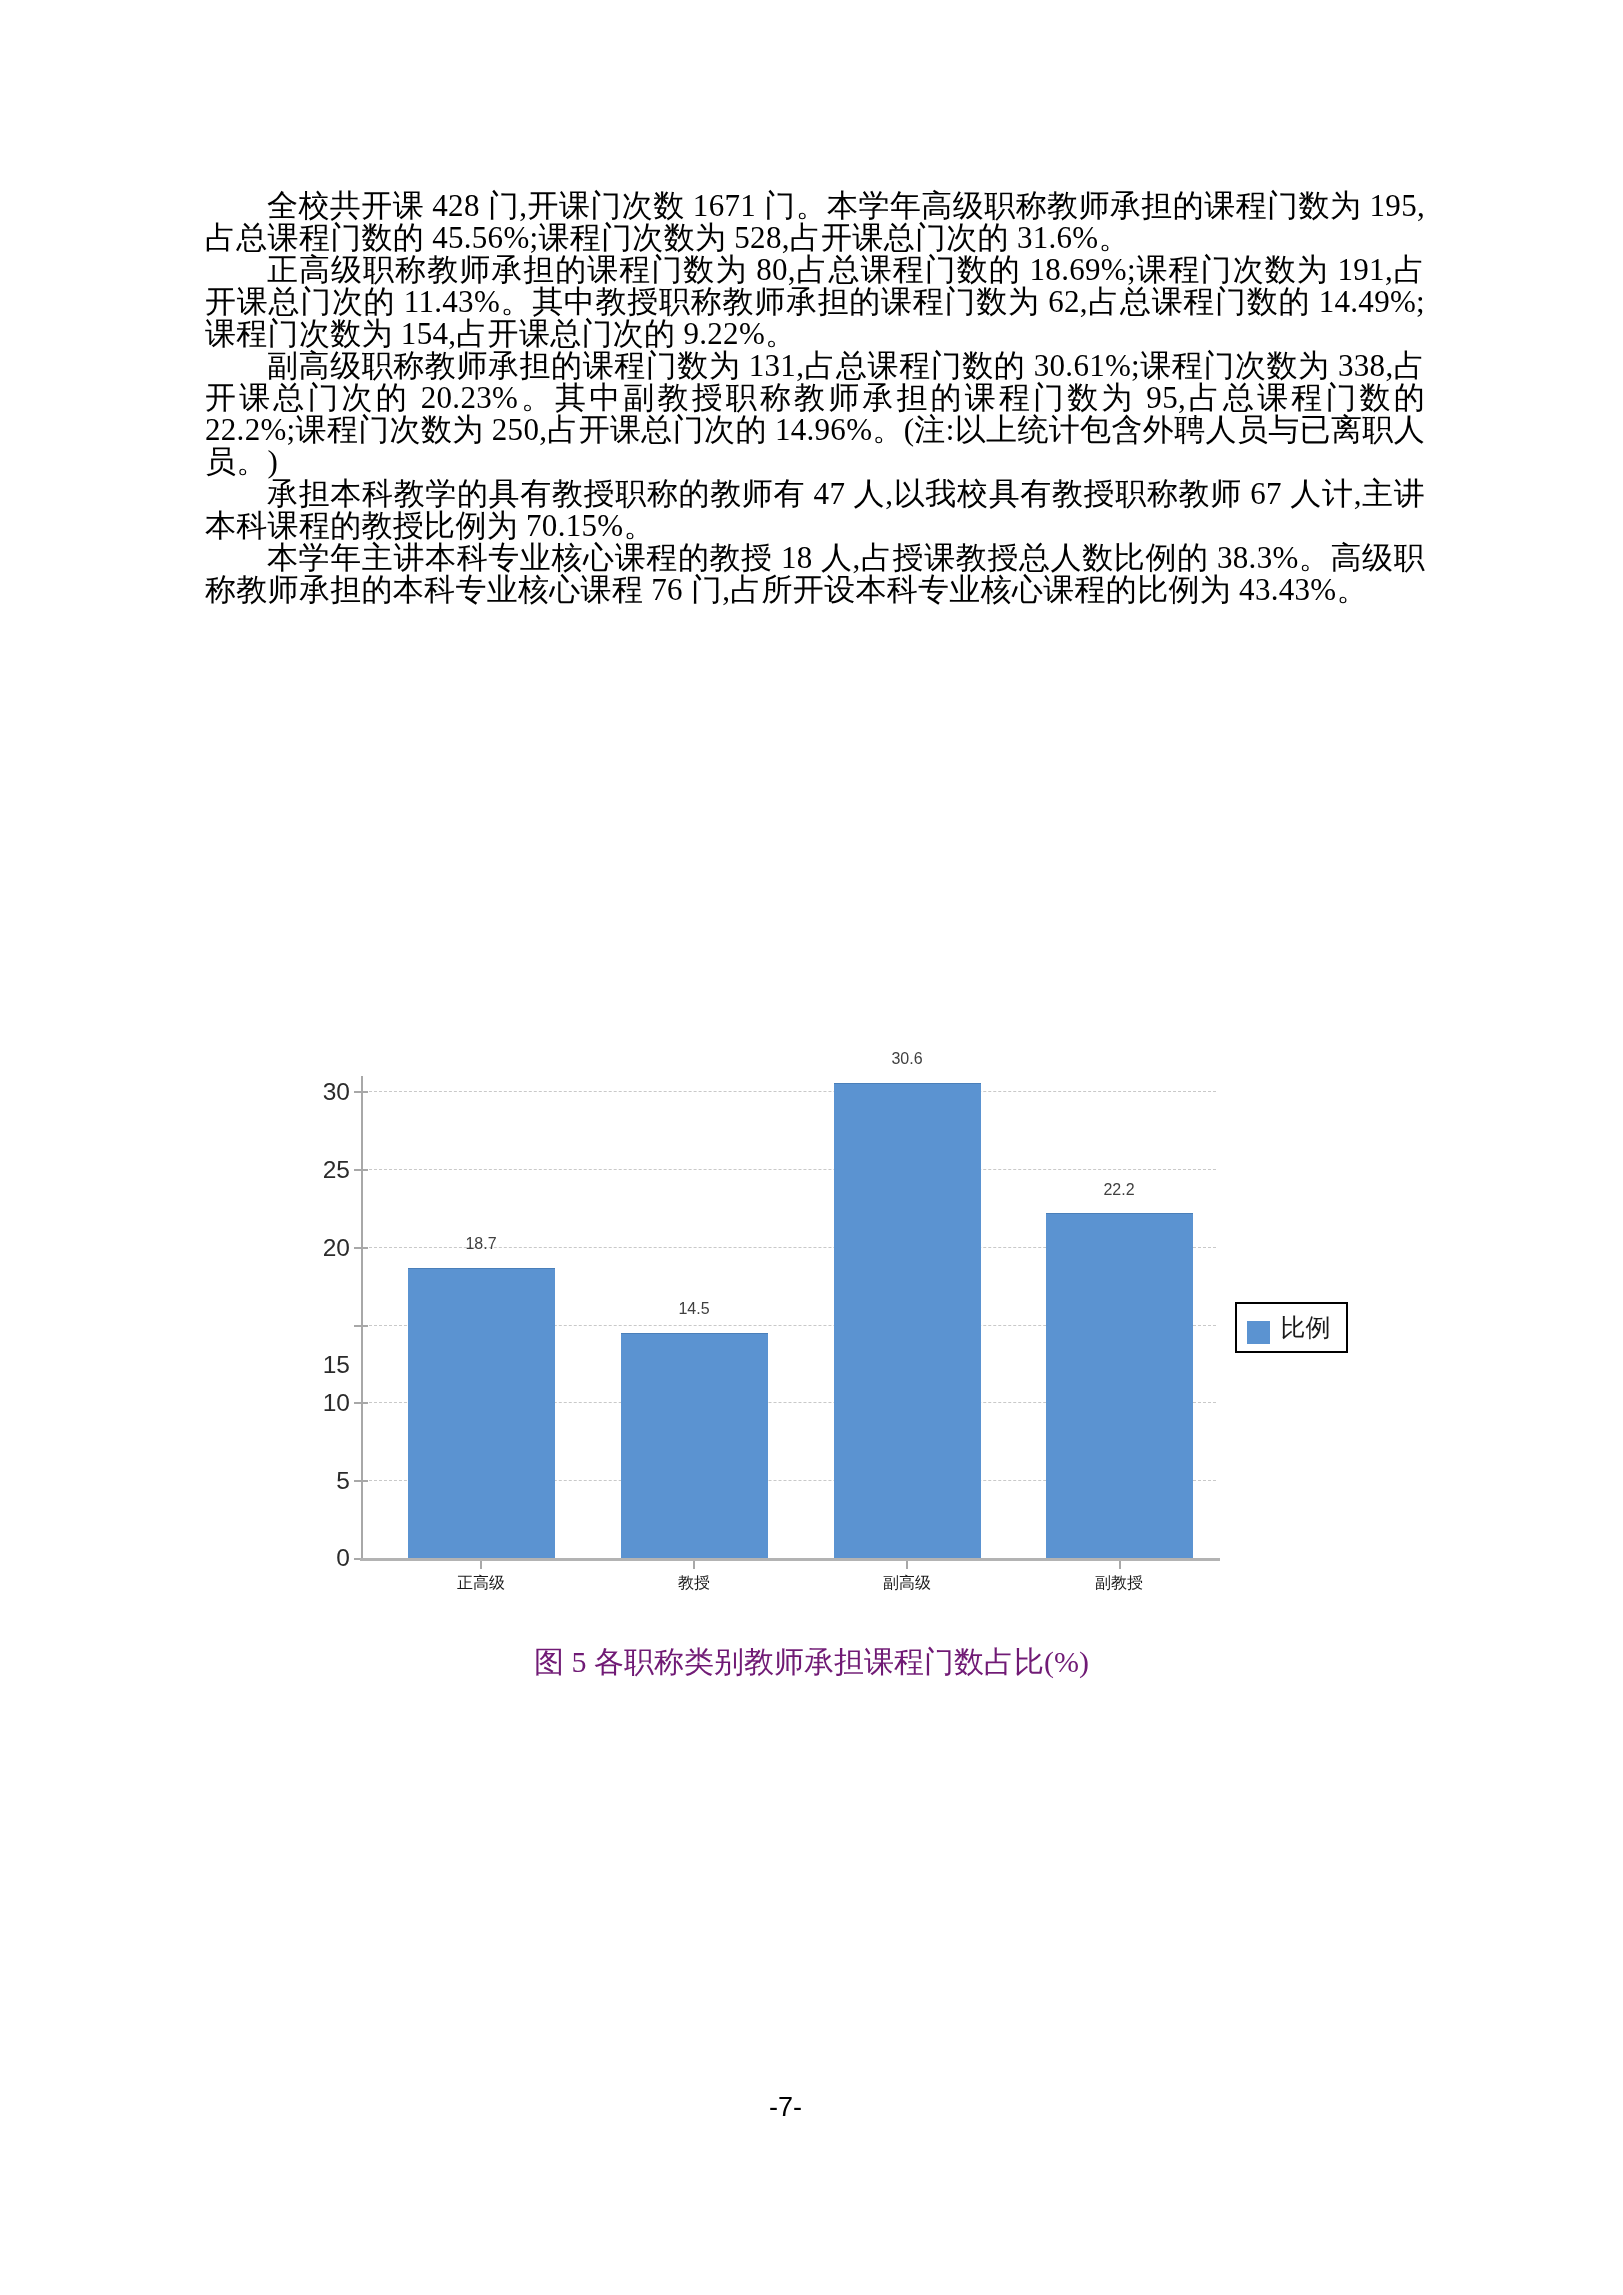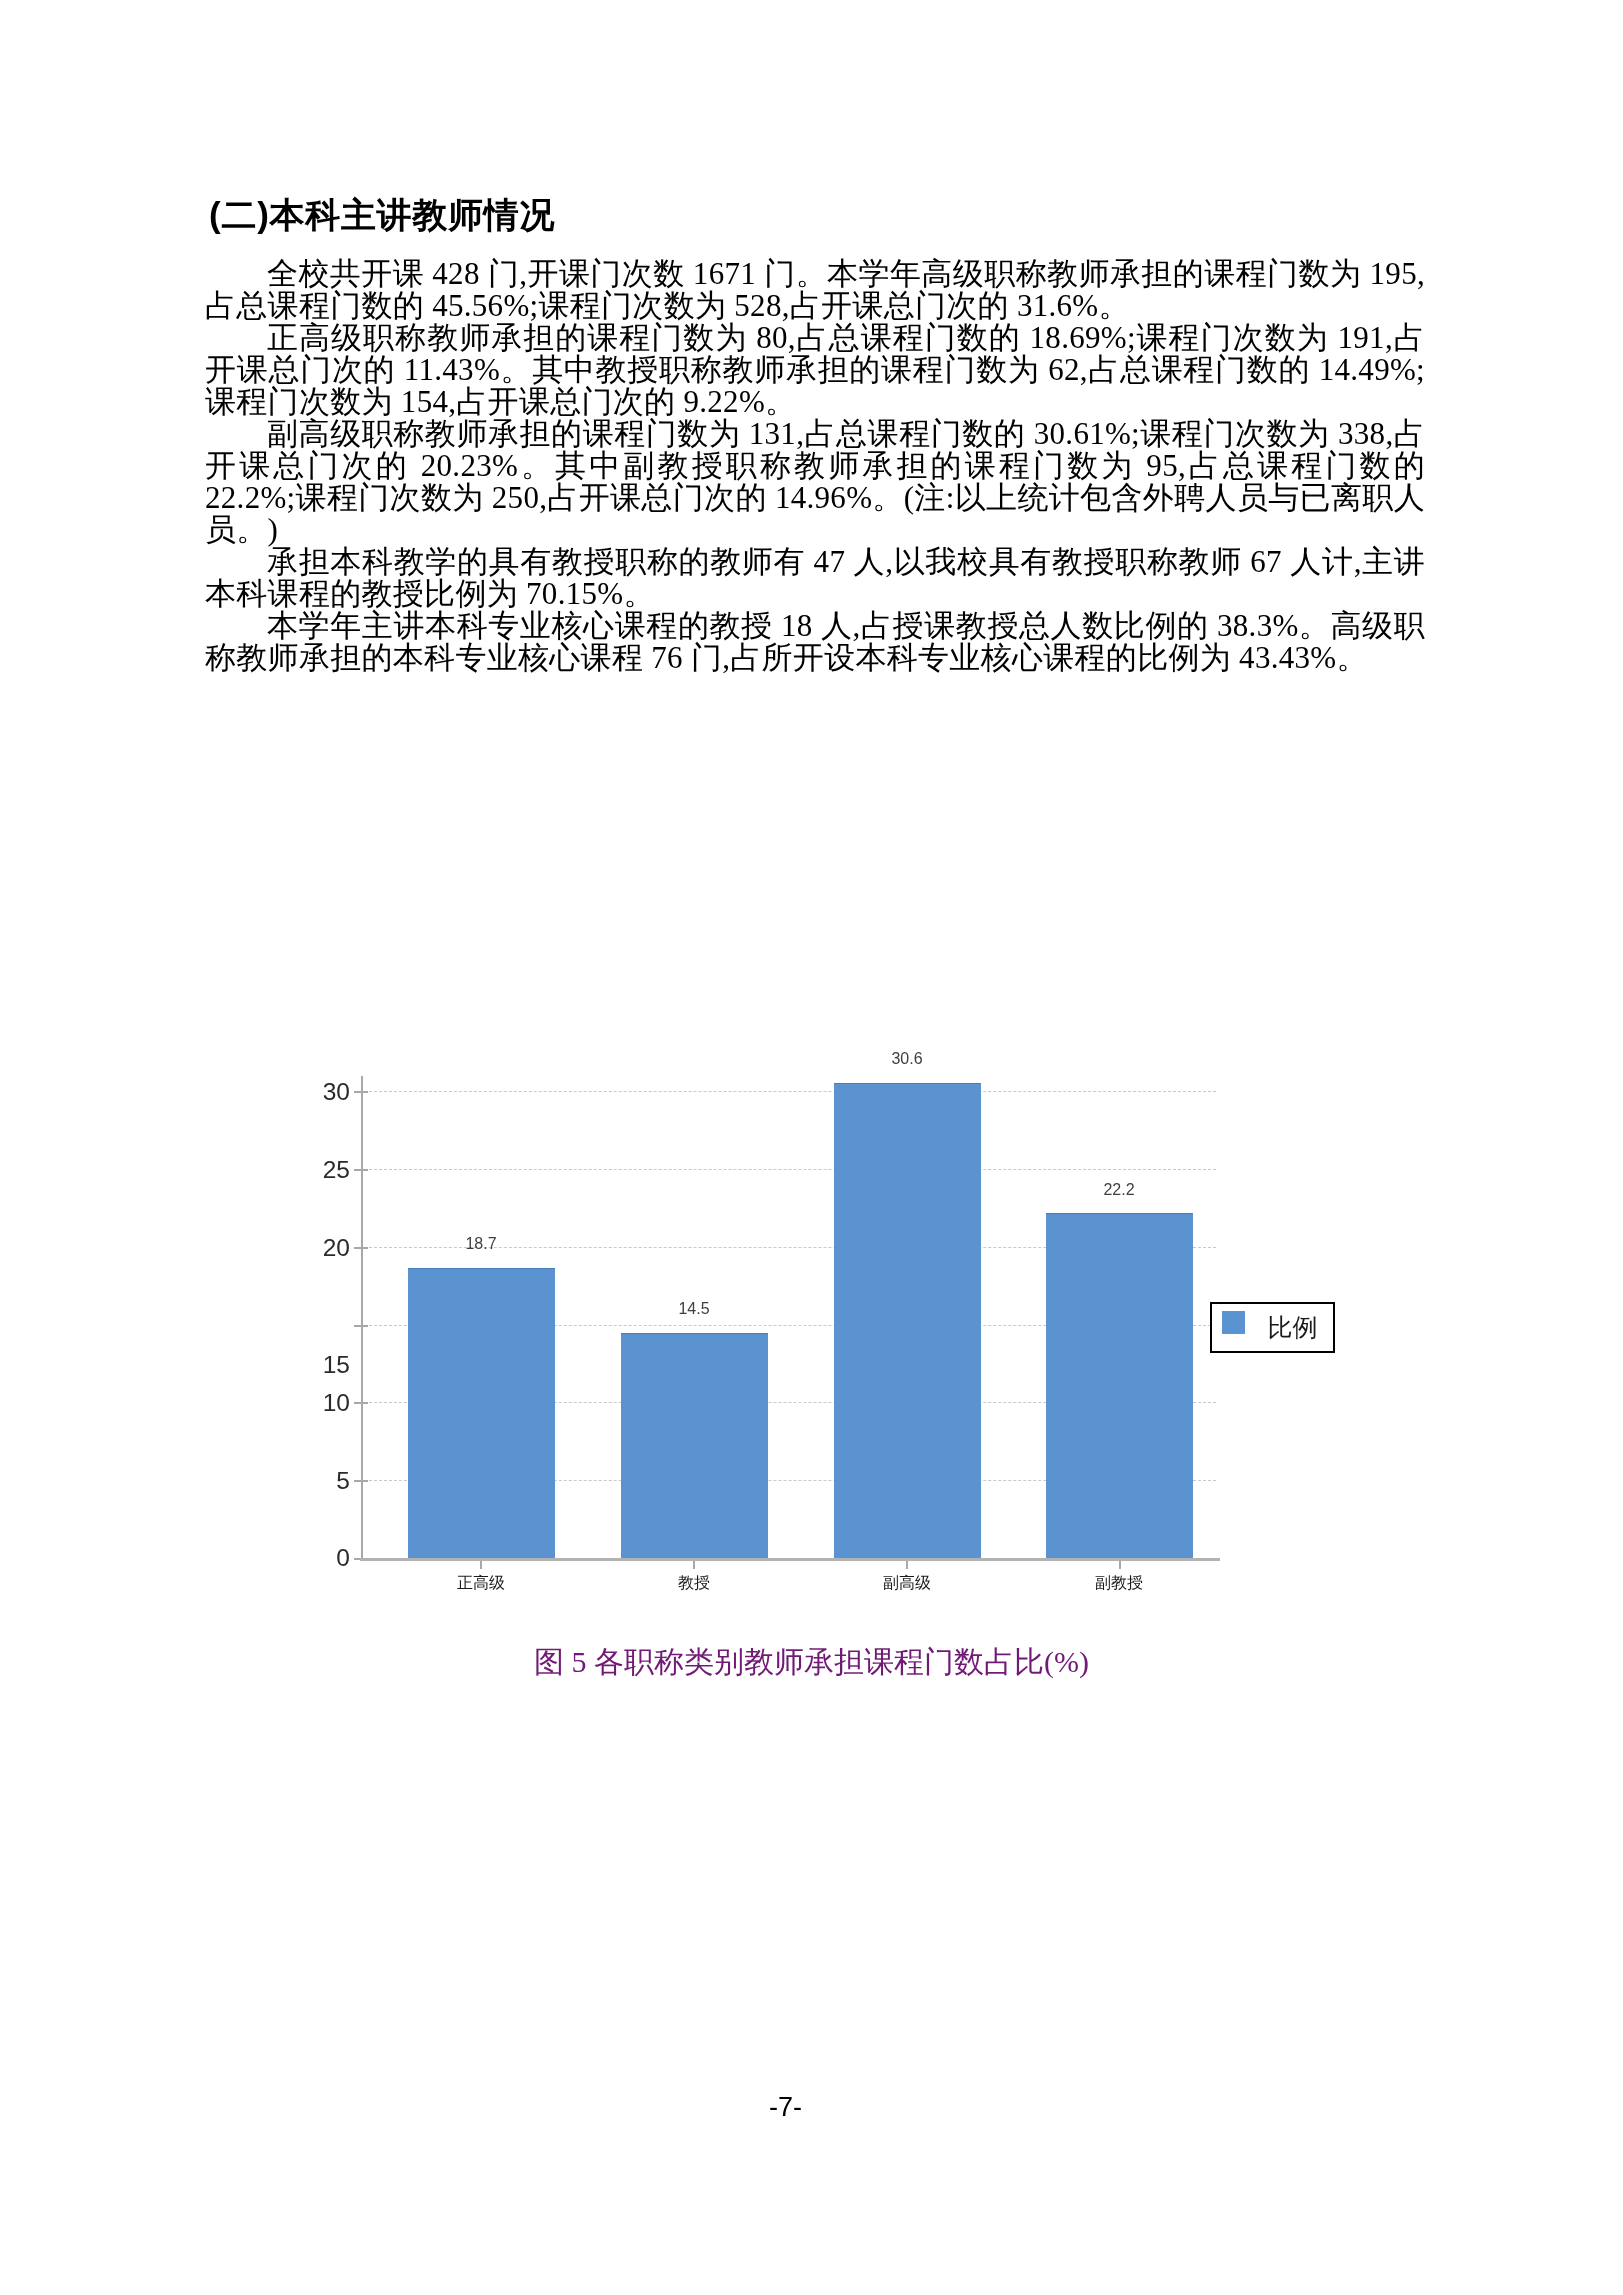--- a/index.html
+++ b/index.html
@@ -93,25 +93,25 @@
     top:515px;
     width:177px;
     text-align:center;
     font-size:16px;
     color:#1a1a1a;
     font-family:"Liberation Serif","DejaVu Serif",serif;
     transform:translateX(-50%);
   }
   #legend{
     position:absolute;
-    left:917px;top:244px;
+    left:942px;top:244px;
     background:#ffffff;
     border:2.7px solid #000;
     padding:6.8px 15px 6.8px 9.5px;
-    display:flex;align-items:flex-start;gap:23px;
+    display:flex;align-items:flex-end;gap:11px;
   }
   .legend-swatch{
     width:23px;height:23px;
     background:#5B93D1;
     display:inline-block;
   }
   .legend-label{
     font-size:25px;
     font-family:"Liberation Serif","DejaVu Serif",serif;
     color:#1a1a1a;
@@ -133,21 +133,20 @@
     font-size:27px;
     color:#000;
   }
 </style>
 </head>
 <body>
 
 <div id="page">
 
   <div id="text-block">
-    <h2 class="doc-heading">(二)本科主讲教师情况</h2>
     <p class="doc-para">全校共开课 428 门,开课门次数 1671 门。本学年高级职称教师承担的课程门数为 195,占总课程门数的 45.56%;课程门次数为 528,占开课总门次的 31.6%。</p>
     <p class="doc-para">正高级职称教师承担的课程门数为 80,占总课程门数的 18.69%;课程门次数为 191,占开课总门次的 11.43%。其中教授职称教师承担的课程门数为 62,占总课程门数的 14.49%;课程门次数为 154,占开课总门次的 9.22%。</p>
     <p class="doc-para">副高级职称教师承担的课程门数为 131,占总课程门数的 30.61%;课程门次数为 338,占开课总门次的 20.23%。其中副教授职称教师承担的课程门数为 95,占总课程门数的 22.2%;课程门次数为 250,占开课总门次的 14.96%。(注:以上统计包含外聘人员与已离职人员。)</p>
     <p class="doc-para">承担本科教学的具有教授职称的教师有 47 人,以我校具有教授职称教师 67 人计,主讲本科课程的教授比例为 70.15%。</p>
     <p class="doc-para">本学年主讲本科专业核心课程的教授 18 人,占授课教授总人数比例的 38.3%。高级职称教师承担的本科专业核心课程 76 门,占所开设本科专业核心课程的比例为 43.43%。</p>
   </div>
 
   <div id="chart">
     <div class="y-axis-line"></div>
     <div id="grid-layer">

